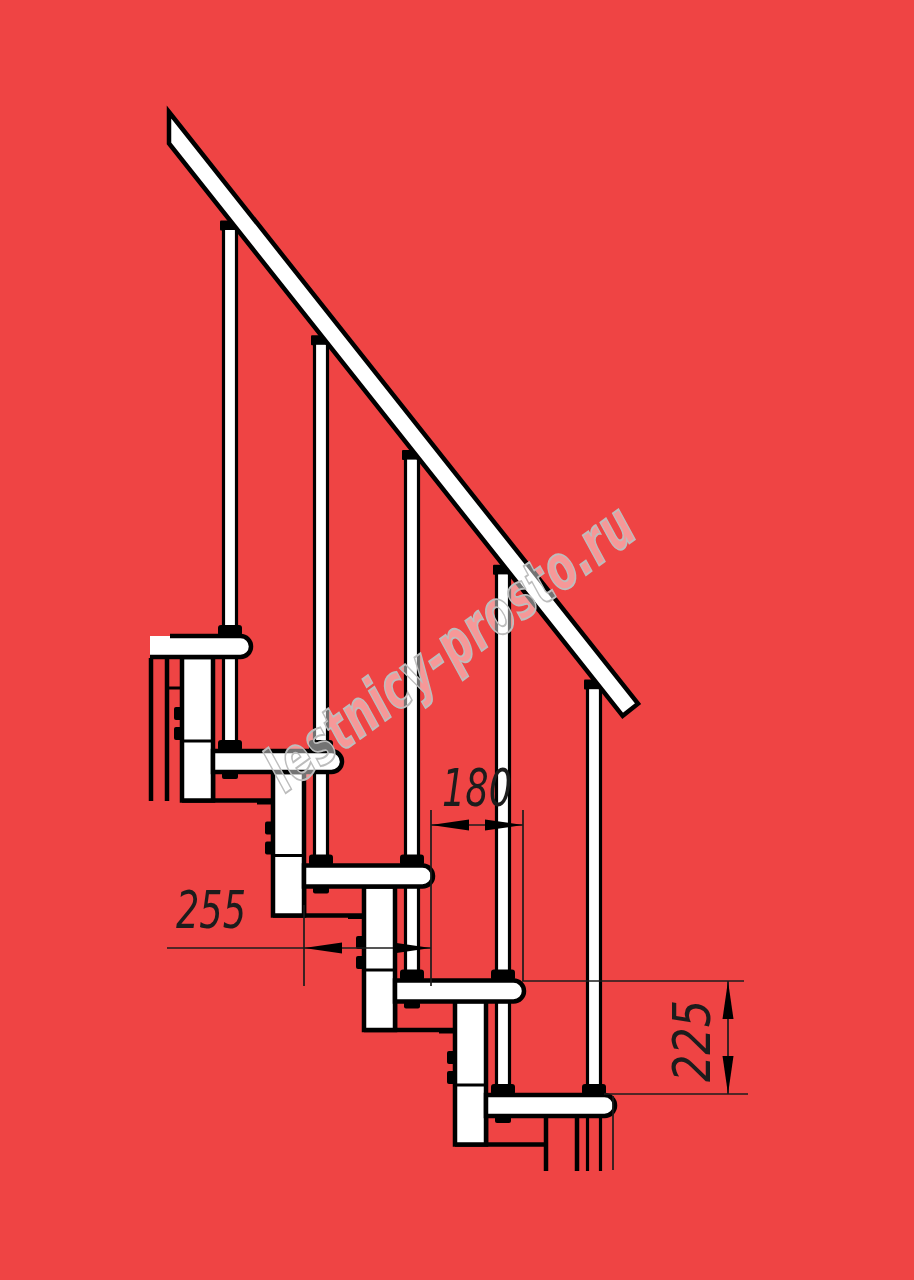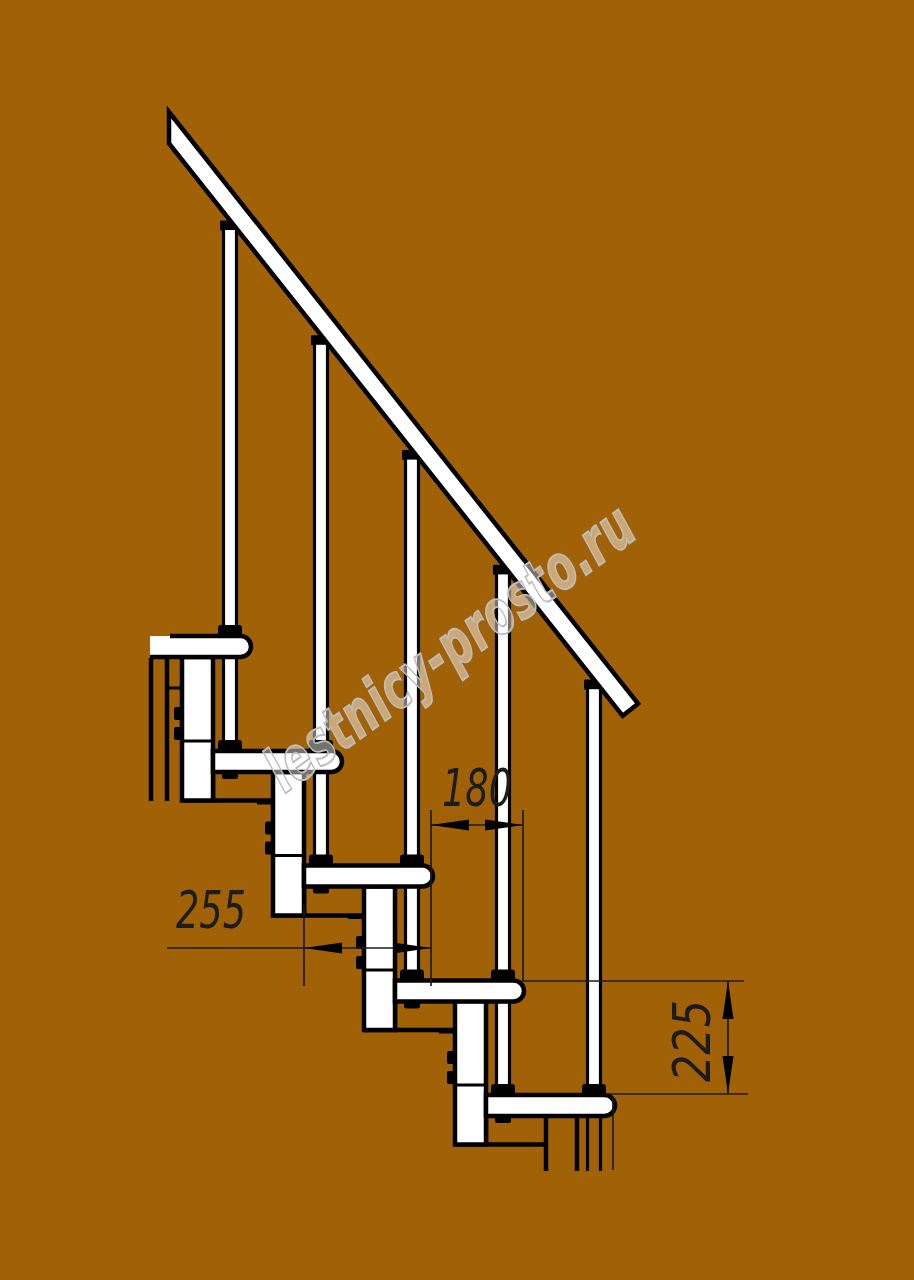--- a/index.html
+++ b/index.html
@@ -1,16 +1,16 @@
 <!DOCTYPE html>
 <html><head>
 <meta charset="utf-8">
 <style>
   html,body{margin:0;padding:0;background:#fff;}
-  .page{position:relative;width:914px;height:1280px;background:#a16207;overflow:hidden;
+  .page{position:relative;width:914px;height:1280px;background:#ef4444;overflow:hidden;
         font-family:"DejaVu Sans",sans-serif;}
   svg{position:absolute;left:0;top:0;}
   .ln{stroke:#000;stroke-width:4.5;fill:none;stroke-linecap:butt;}
   .ln3{stroke:#000;stroke-width:3;fill:none;}
   .tube{stroke:#000;stroke-width:3.2;fill:#fff;}
   .solid{fill:#000;stroke:none;}
   .wfill{fill:#fff;stroke:#000;stroke-width:4.5;}
   .dim{stroke:#1c1c1c;stroke-width:1.7;fill:none;}
   .dimtxt{font-family:"DejaVu Sans",sans-serif;font-style:italic;font-size:52px;fill:#1c1c1c;}
   .wm{font-family:"DejaVu Sans",sans-serif;font-style:italic;font-weight:bold;font-size:62px;

